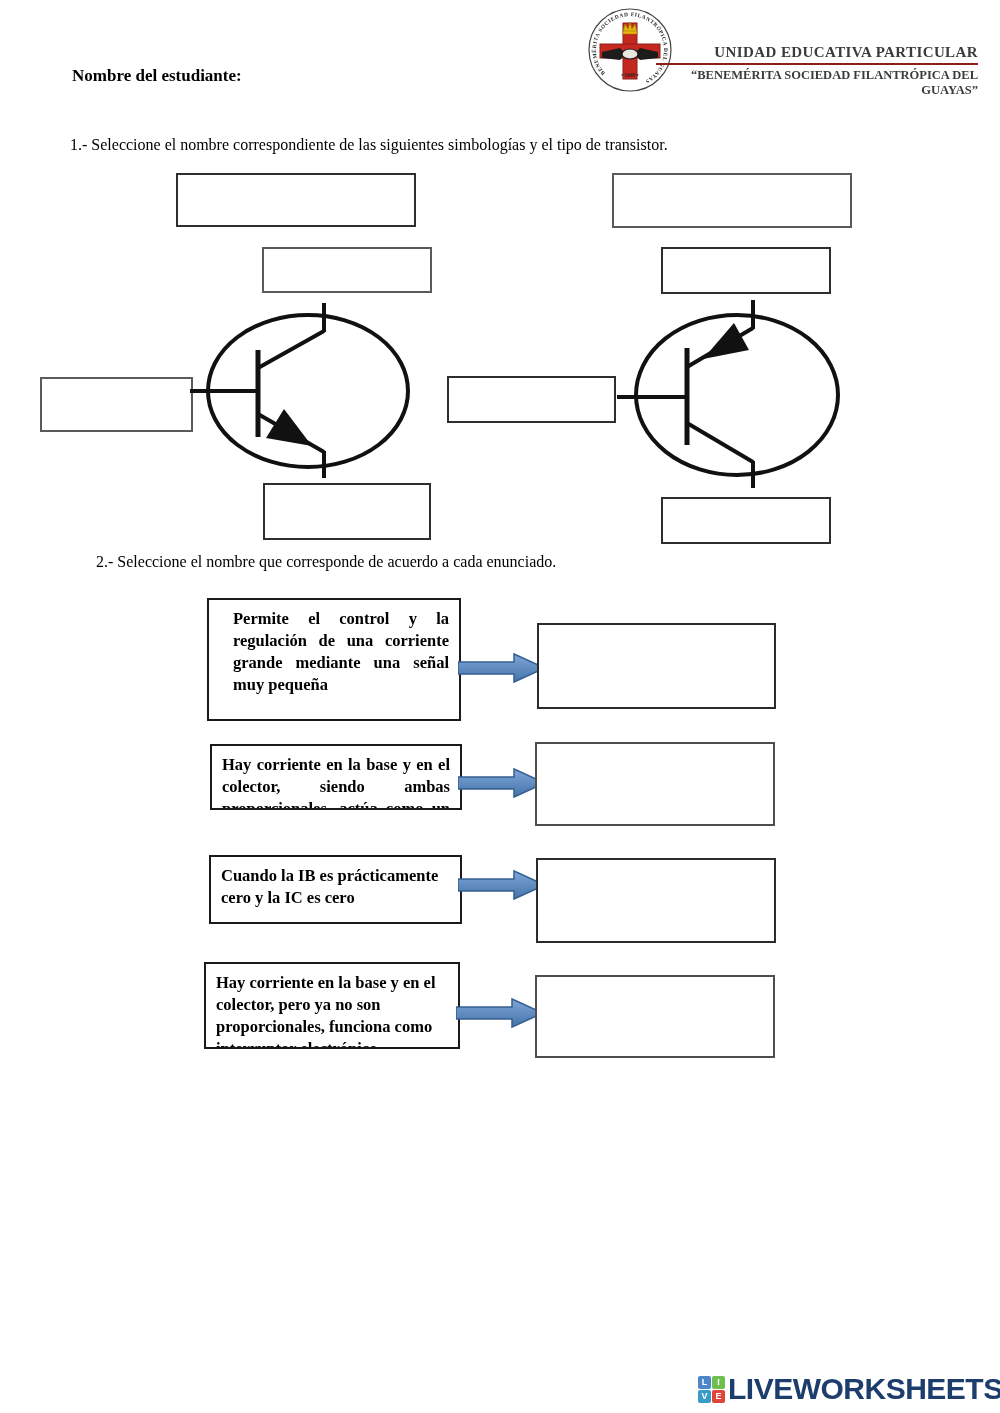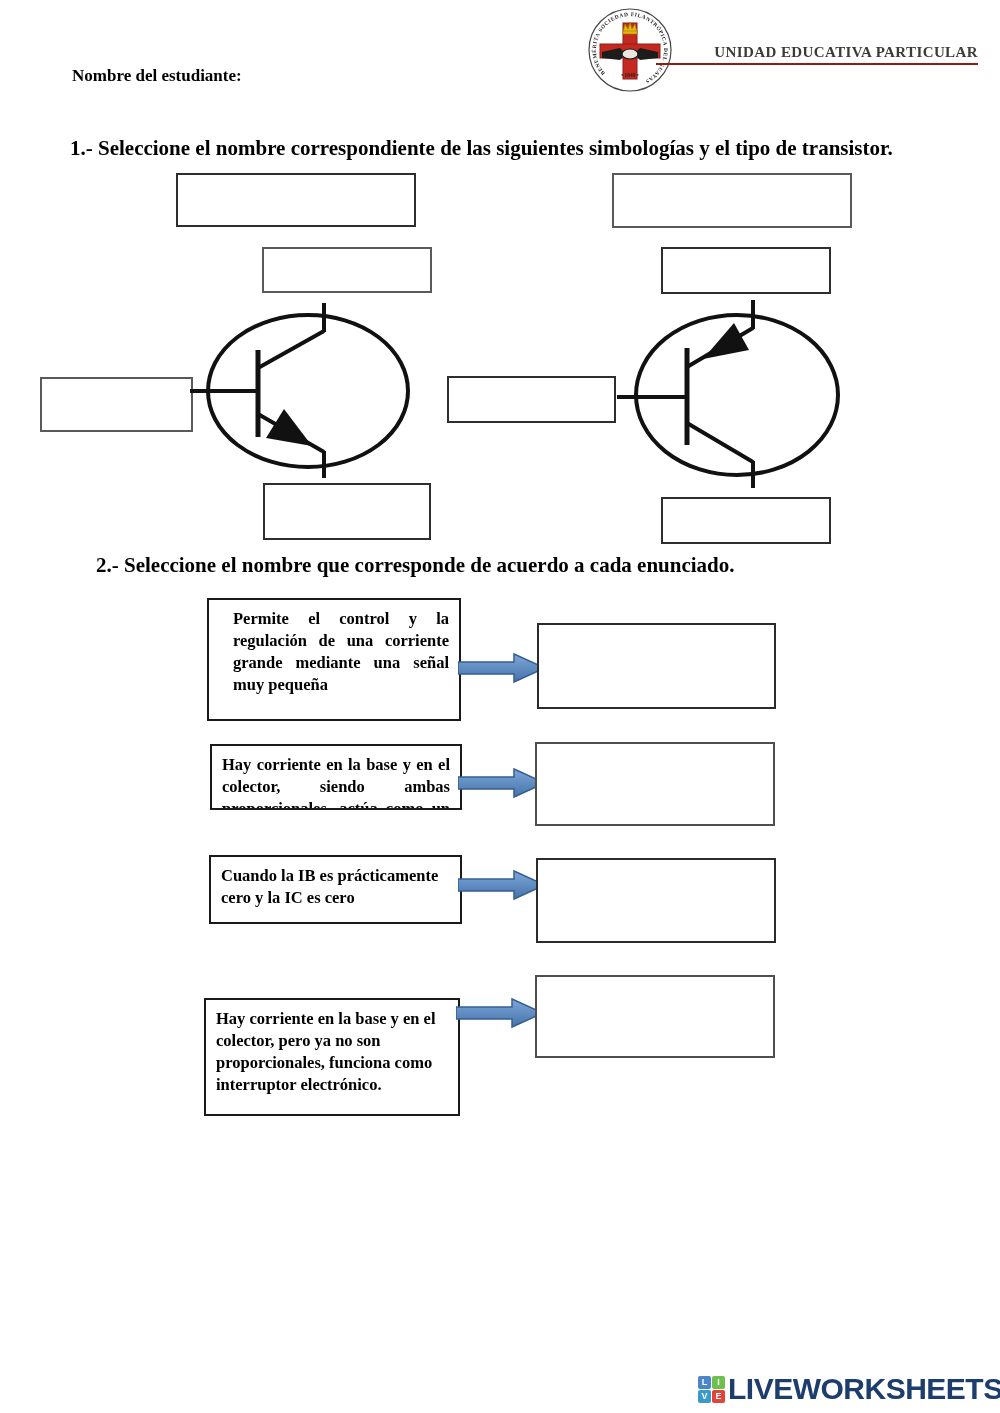--- a/index.html
+++ b/index.html
@@ -8,21 +8,21 @@
   .abs{position:absolute;}
 
   
   .seal{position:absolute;left:586px;top:6px;width:88px;height:88px;}
   .school-head{position:absolute;left:656px;top:24px;width:322px;text-align:right;margin-top:20px;}
   .school-line1{font-size:15px;font-weight:bold;color:#3b3b3b;letter-spacing:.4px;}
   .school-rule{height:2px;background:#8c1f1a;margin:2px 0 3px 0;}
   .school-line2{font-size:12.5px;font-weight:bold;color:#3b3b3b;}
 
   .student-label{position:absolute;left:72px;top:66px;font-size:17px;font-weight:bold;}
-  .q-title{position:absolute;font-size:21px;font-weight:bold;}
+  .q-title{position:absolute;font-size:16px;font-weight:normal;}
 
   
   .ansbox{position:absolute;background:#fff;border:2px solid #2e2e2e;}
   .ansbox.gray{border-color:#5a5a5a;}
 
   
   .stmtbox{position:absolute;border:2.5px solid #1a1a1a;background:#fff;
            font-weight:bold;font-size:16.5px;line-height:1.33;
            padding:8px 10px;box-sizing:border-box;overflow:hidden;}
   .stmtbox.just{text-align:justify;}
@@ -71,20 +71,21 @@
     <path d="M16 46 L34 42 L40 48 L34 54 L16 52 Z" fill="#1c1c1c"></path>
     <path d="M72 46 L54 42 L48 48 L54 54 L72 52 Z" fill="#1c1c1c"></path>
     <ellipse cx="44" cy="48" rx="8" ry="5" fill="#e9e6df" stroke="#1c1c1c" stroke-width="1.2"></ellipse>
   </g>
   <text x="44" y="71" font-size="5.4" font-weight="bold" fill="#222" text-anchor="middle">• 1849 •</text>
 </svg>
 
 <div class="school-head">
   <div class="school-line1">UNIDAD EDUCATIVA PARTICULAR</div>
   <div class="school-rule"></div>
+  <div class="school-line2">“BENEMÉRITA SOCIEDAD FILANTRÓPICA DEL GUAYAS”</div>
 </div>
 
 <div class="student-label">Nombre del estudiante:</div>
 
 
 <div class="q-title" style="left:70px;top:136px;">1.- Seleccione el nombre correspondiente de las siguientes simbologías y el tipo de transistor.</div>
 
 
 <div class="ansbox" style="left:176px;top:173px;width:236px;height:50px;"></div>
 <div class="ansbox gray" style="left:262px;top:247px;width:166px;height:42px;"></div>
@@ -148,21 +149,21 @@
 <div class="q2-answer gray" style="left:535px;top:742px;width:236px;height:80px;"></div>
 
 
 <div class="stmtbox" style="left:209px;top:855px;width:253px;height:69px;">Cuando la IB es prácticamente cero y la IC es cero</div>
 <svg class="arrow" style="left:458px;top:868px;" viewBox="0 0 88 34">
   <path d="M0 11 H56 V3 L87 17 L56 31 V23 H0 Z" fill="url(#arrGrad)" stroke="#365f91" stroke-width="1.5"></path>
 </svg>
 <div class="q2-answer" style="left:536px;top:858px;width:236px;height:81px;"></div>
 
 
-<div class="stmtbox" style="left:204px;top:962px;width:256px;height:118px;margin-top:36px;">Hay corriente en la base y en el colector, pero ya no son proporcionales, funciona como interruptor electrónico.</div>
+<div class="stmtbox" style="left:204px;top:962px;width:256px;height:87px;">Hay corriente en la base y en el colector, pero ya no son proporcionales, funciona como interruptor electrónico.</div>
 <svg class="arrow" style="left:456px;top:996px;" viewBox="0 0 88 34">
   <path d="M0 11 H56 V3 L87 17 L56 31 V23 H0 Z" fill="url(#arrGrad)" stroke="#365f91" stroke-width="1.5"></path>
 </svg>
 <div class="q2-answer gray" style="left:535px;top:975px;width:236px;height:79px;"></div>
 
 
 <div class="footer">
   <div class="tiles">
     <div class="tile tile-l">L</div>
     <div class="tile tile-i">I</div>

